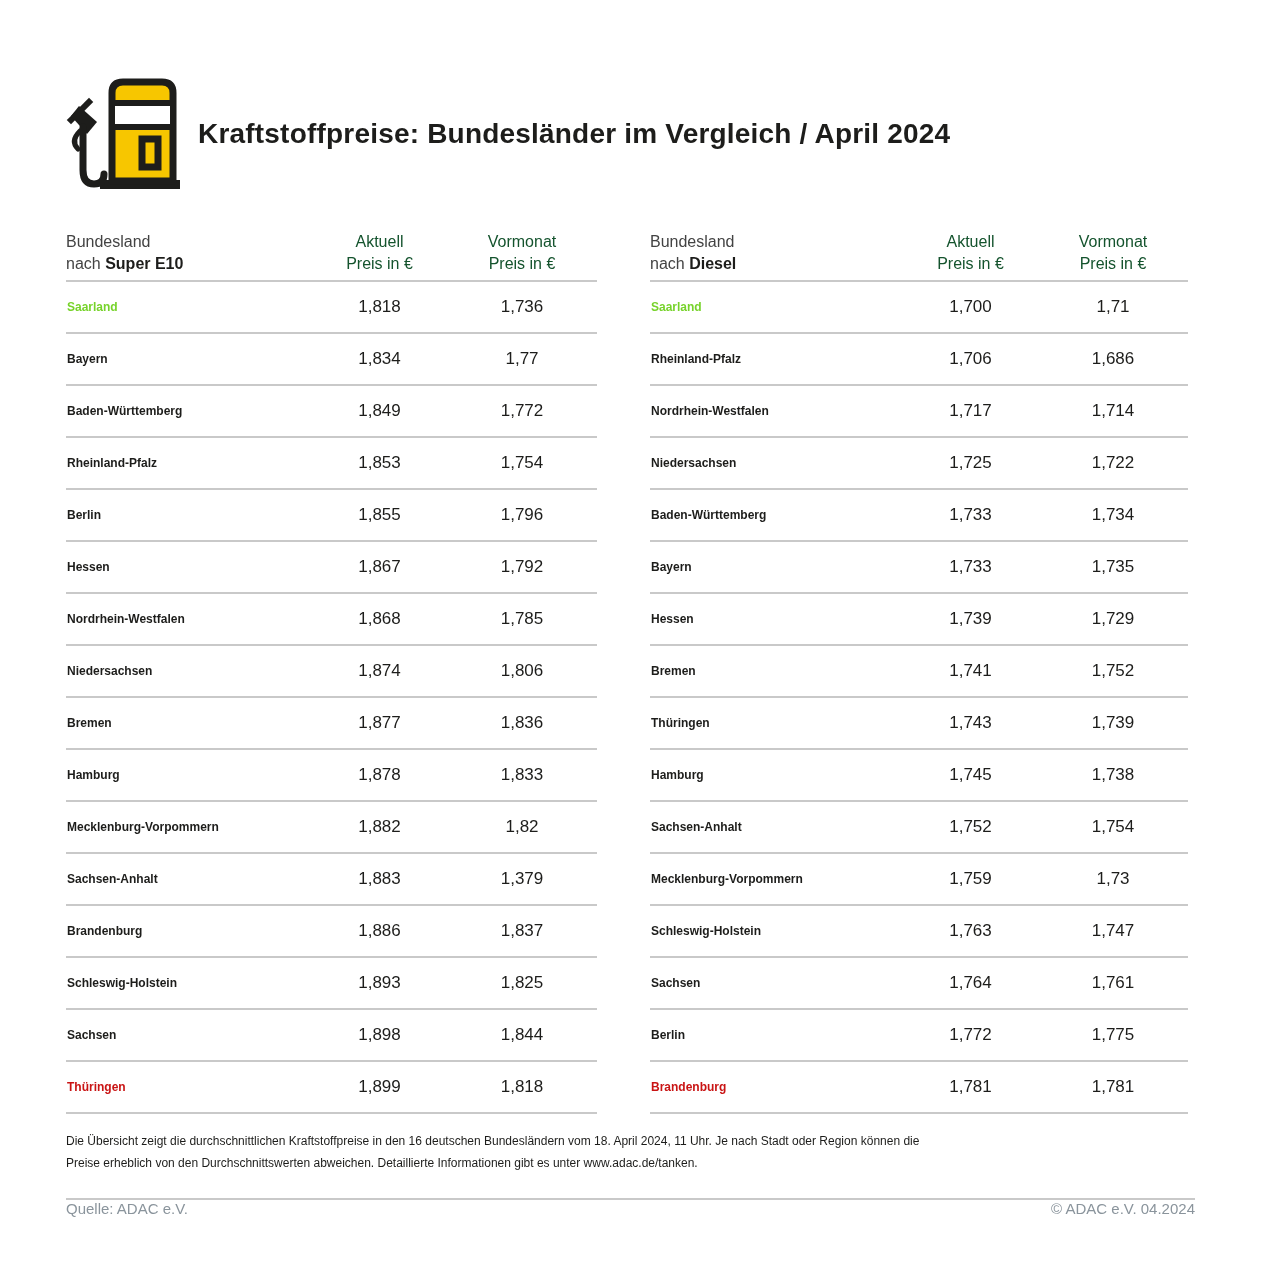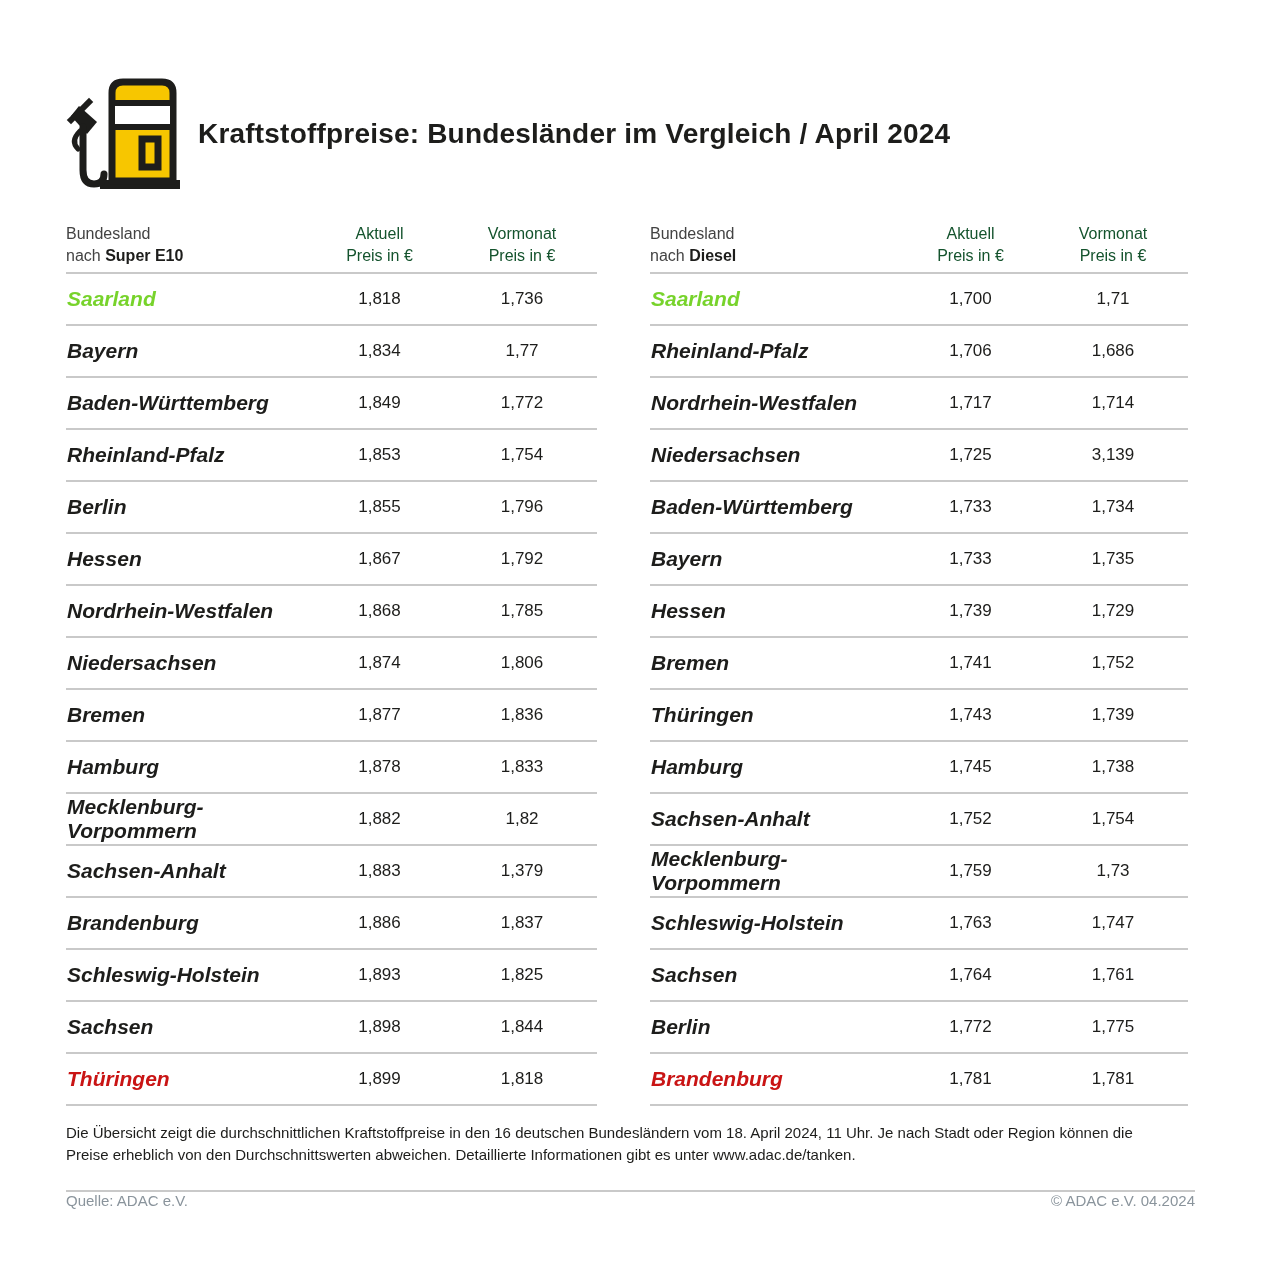--- a/index.html
+++ b/index.html
@@ -6,40 +6,40 @@
   body{font-family:"Liberation Sans","DejaVu Sans",sans-serif;color:#1d1d1b;}
   .page{position:relative;width:1280px;height:1272px;box-sizing:border-box;
         padding:75px 48px 0 66px;background:#fff;overflow:hidden;}
 
   
   .hdr{display:flex;align-items:center;gap:14px;height:118px;}
   .pump{width:118px;height:118px;flex:0 0 auto;}
   h1.title{font-size:28px;line-height:32px;font-weight:bold;margin:0;letter-spacing:.2px;}
 
   
-  .tables{display:flex;gap:53px;margin-top:30px;}
+  .tables{display:flex;gap:53px;margin-top:38px;}
   .pt{box-sizing:border-box;}
   .pt0{width:531px;}
   .pt1{width:538px;}
   .thead{display:grid;grid-template-columns:1fr 135px 150px;align-items:start;
          height:49px;border-bottom:2px solid var(--line,#c9c9c9);}
   .th{font-size:16px;line-height:22px;color:#14532d;font-weight:normal;}
   .th .l1{display:block;}
   .th.state-h{color:#434343;}
   .th.num-h{text-align:center;}
   .fuel-b{font-weight:bold;color:#1d1d1b;}
   .tbody .row{display:grid;grid-template-columns:1fr 135px 150px;align-items:center;
               height:50px;border-bottom:2px solid var(--line,#c9c9c9);}
-  .row .state{font-size:21px;font-weight:bold;padding-left:1px;font-style:italic;}
+  .row .state{font-size:12px;font-weight:bold;padding-left:1px;}
   .row .num{font-size:17px;text-align:center;}
   .row.green .state{color:var(--green,#77d32b);}
   .row.red .state{color:var(--red,#c91414);}
 
   
-  .notes{margin-top:16px;font-size:15px;line-height:22px;color:#1d1d1b;max-width:1135px;}
+  .notes{margin-top:16px;font-size:12px;line-height:22px;color:#1d1d1b;max-width:1135px;}
   .divider{margin-top:24px;width:1129px;height:2px;background:var(--line,#c9c9c9);}
   .footline{width:1129px;display:flex;justify-content:space-between;
             font-size:15px;color:#8a949c;}
 </style>
 </head>
 <body>
 
 <div class="page">
 
   <div class="hdr">
@@ -216,21 +216,21 @@
 
     <div class="row">
       <span class="state">Nordrhein-Westfalen</span>
       <span class="num aktuell">1,717</span>
       <span class="num vormonat">1,714</span>
     </div>
 
     <div class="row">
       <span class="state">Niedersachsen</span>
       <span class="num aktuell">1,725</span>
-      <span class="num vormonat">3,139</span>
+      <span class="num vormonat">1,722</span>
     </div>
 
     <div class="row">
       <span class="state">Baden-Württemberg</span>
       <span class="num aktuell">1,733</span>
       <span class="num vormonat">1,734</span>
     </div>
 
     <div class="row">
       <span class="state">Bayern</span>

